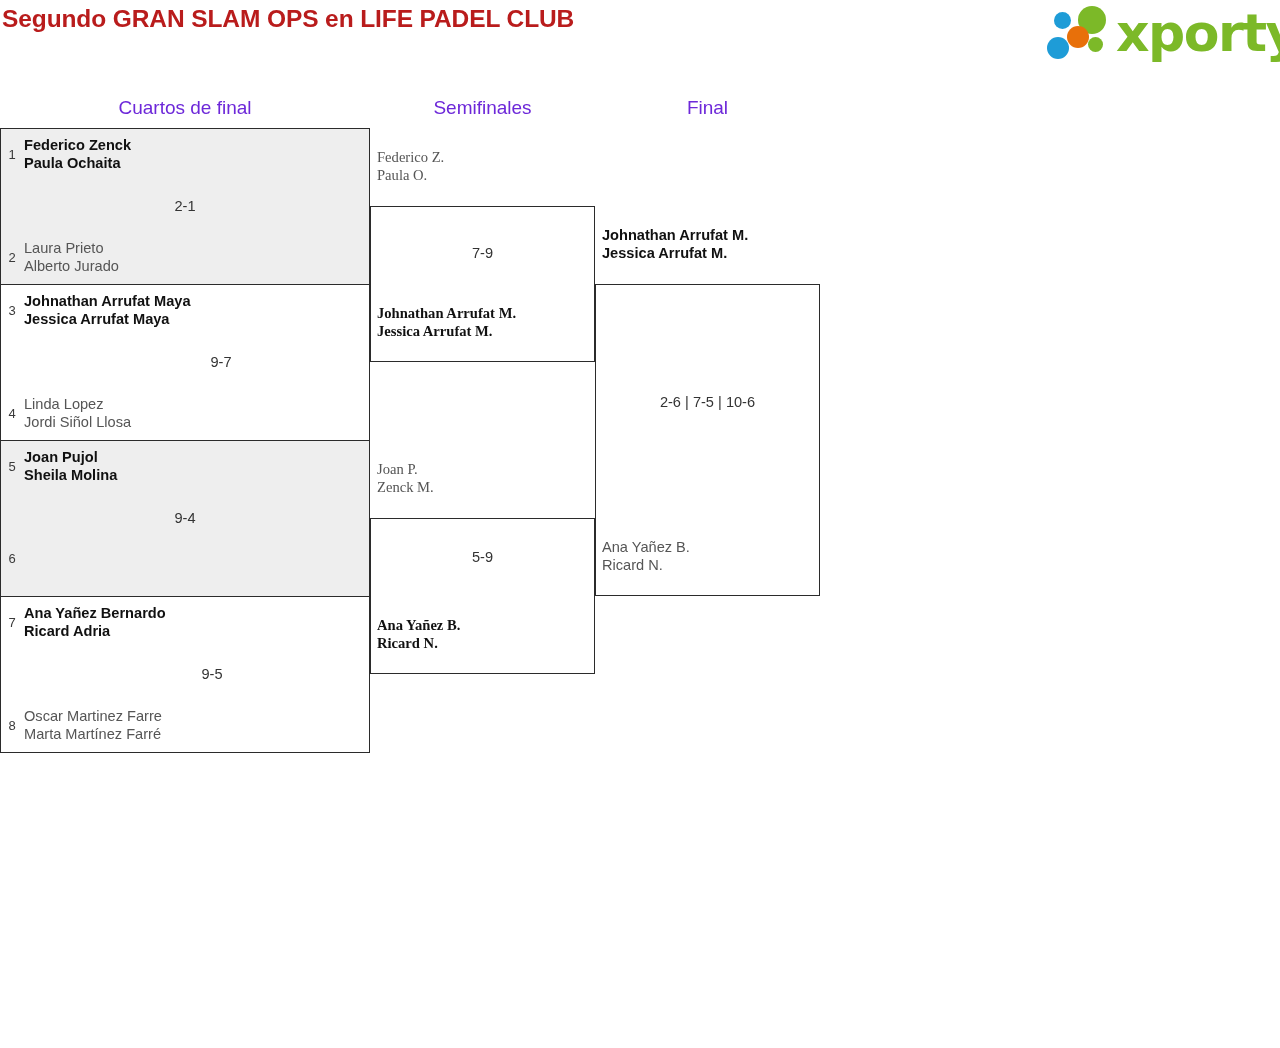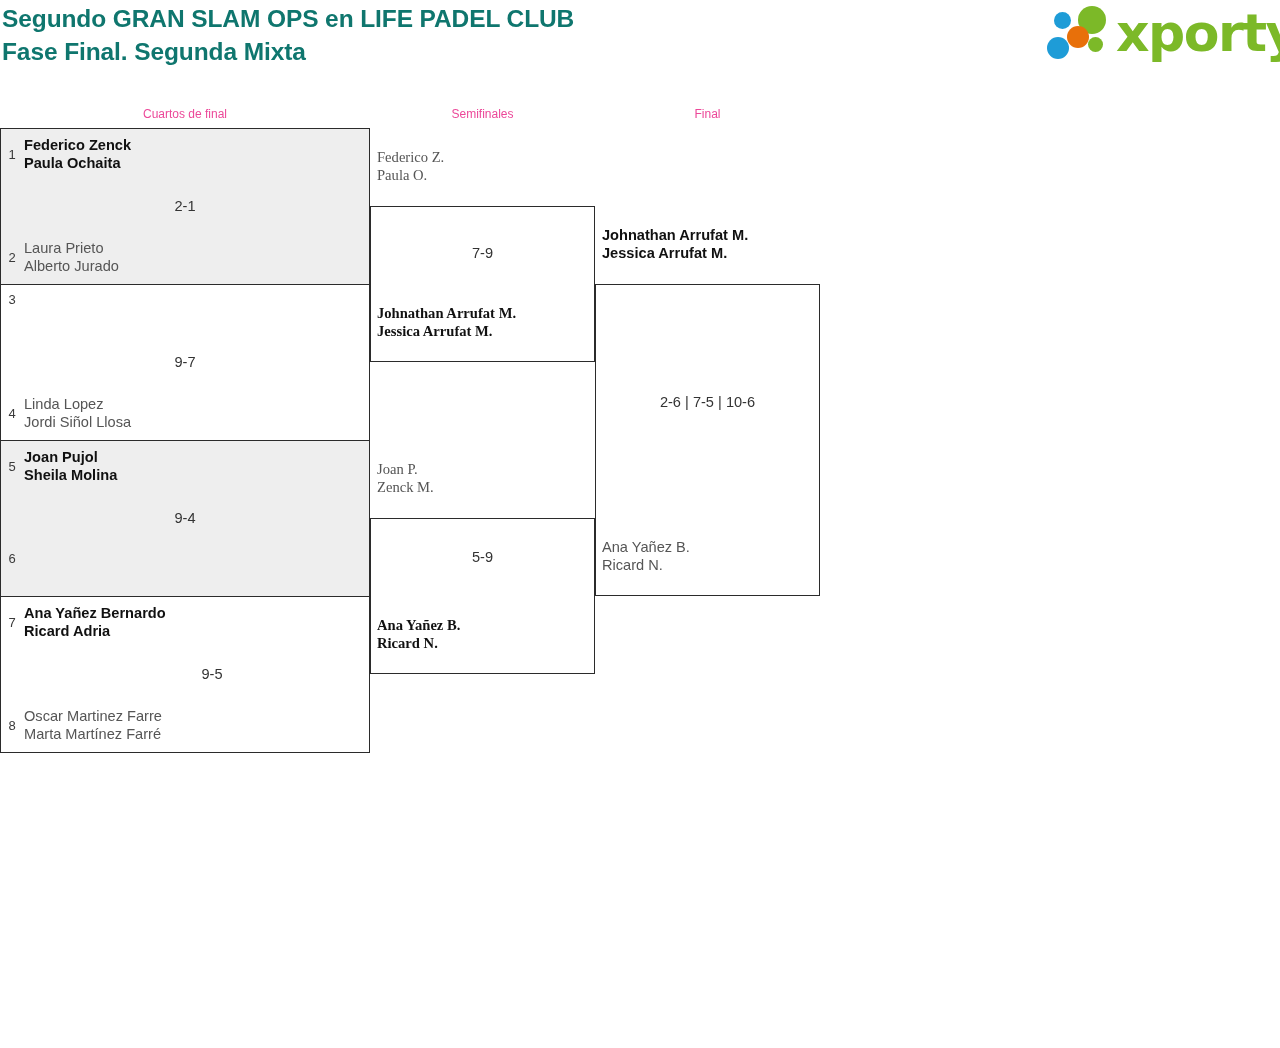--- a/index.html
+++ b/index.html
@@ -25,21 +25,21 @@
   }
   #title-block {
     position: absolute;
     left: 2px; top: 2px;
     width: 900px;
   }
   .title-line {
     font-size: 24.5px;
     font-weight: bold;
     line-height: 33px;
-    color: #0f766e;
+    color: #b91c1c;
     white-space: nowrap;
     letter-spacing: -0.1px;
   }
 
   
   #logo {
     position: absolute;
     left: 1046px; top: 4px;
     width: 230px; height: 60px;
   }
@@ -59,25 +59,24 @@
     line-height: 56px;
     font-weight: bold;
     color: #7cb928;
     letter-spacing: -1.5px;
     font-family: "DejaVu Sans", sans-serif;
   }
 
   
   .round-header {
     position: absolute;
-    font-size: 12px;
-    color: #ec4899;
+    font-size: 19px;
+    color: #6d28d9;
     text-align: center;
     white-space: nowrap;
-    margin-top: 10px;
   }
   #hdr-qf { left: 0px;   top: 97px; width: 370px; }
   #hdr-sf { left: 370px; top: 97px; width: 225px; }
   #hdr-f  { left: 595px; top: 97px; width: 225px; }
 
   
   .box {
     position: absolute;
     box-sizing: border-box;
     border: 1px solid #2b2b2b;
@@ -139,21 +138,20 @@
   .score-sf { left: 370px; width: 225px; }
   .score-fn { left: 595px; width: 225px; }
 </style>
 </head>
 <body>
 
 <div id="header">
 
   <div id="title-block">
     <div class="title-line">Segundo GRAN SLAM OPS en LIFE PADEL CLUB</div>
-    <div class="title-line">Fase Final. Segunda Mixta</div>
   </div>
 
   <div id="logo">
     <div id="logo-dots">
       <div class="dot blue" style="left:8px;  top:8px;  width:17px; height:17px;"></div>
       <div class="dot green" style="left:32px; top:2px;  width:28px; height:28px;"></div>
       <div class="dot orange" style="left:21px; top:22px; width:22px; height:22px;"></div>
       <div class="dot blue" style="left:1px;  top:33px; width:22px; height:22px;"></div>
       <div class="dot green" style="left:42px; top:33px; width:15px; height:15px;"></div>
     </div>
@@ -187,22 +185,26 @@
 <div class="team team-qf loser" style="top:239px;">
   <div class="seed">2</div>
   <div class="names">
     <div>Laura Prieto</div>
     <div>Alberto Jurado</div>
   </div>
 </div>
 
 <div class="team team-qf winner" style="top:292px;">
   <div class="seed">3</div>
-</div>
-<div class="score score-qf" style="top:354px;">9-7</div>
+  <div class="names">
+    <div>Johnathan Arrufat Maya</div>
+    <div>Jessica Arrufat Maya</div>
+  </div>
+</div>
+<div class="score score-qf" style="top:354px;padding-left:36px;">9-7</div>
 <div class="team team-qf loser" style="top:395px;">
   <div class="seed">4</div>
   <div class="names">
     <div>Linda Lopez</div>
     <div>Jordi Siñol Llosa</div>
   </div>
 </div>
 
 <div class="team team-qf winner" style="top:448px;">
   <div class="seed">5</div>

